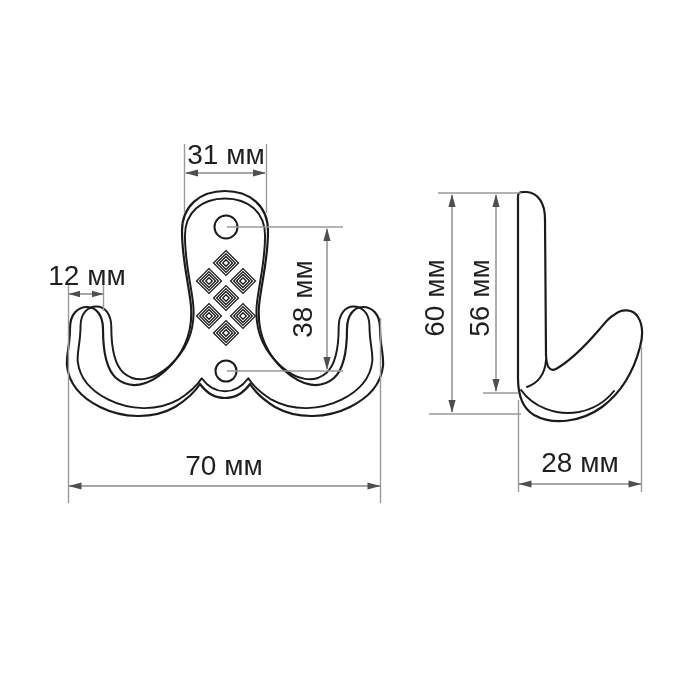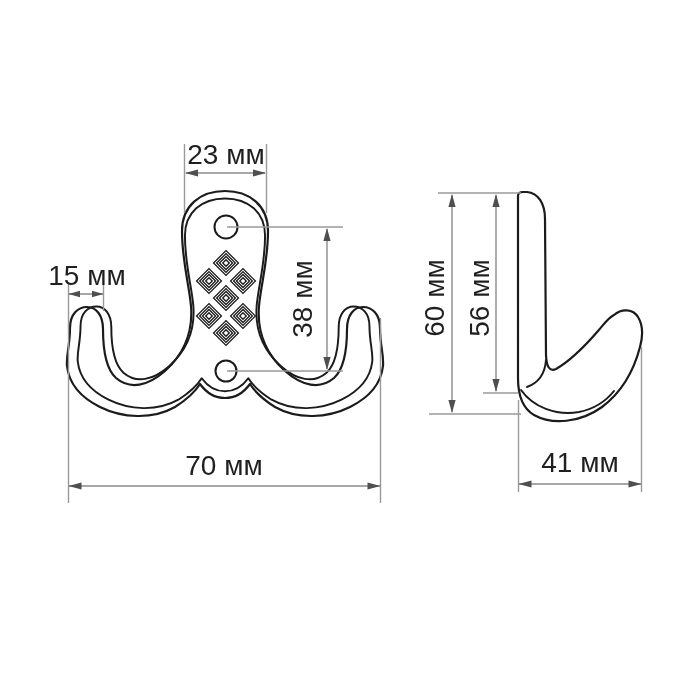--- a/index.html
+++ b/index.html
@@ -180,26 +180,26 @@
       <g>
         <line class="extline" x1="518.5" y1="400" x2="518.5" y2="492"></line>
         <line class="extline" x1="641.5" y1="347" x2="641.5" y2="492"></line>
         <line class="dimline" x1="519" y1="484" x2="641" y2="484"></line>
         <polygon class="arrow" points="518.5,484 531.5,480.4 531.5,487.6"></polygon>
         <polygon class="arrow" points="641.5,484 628.5,480.4 628.5,487.6"></polygon>
       </g>
     </g>
   </svg>
 
-  <div class="dim-label" style="left:226px;top:155px;">23 мм</div>
-
-  <div class="dim-label" style="left:87px;top:276px;">15 мм</div>
+  <div class="dim-label" style="left:226px;top:155px;">31 мм</div>
+
+  <div class="dim-label" style="left:87px;top:276px;">12 мм</div>
 
   <div class="dim-label vert" style="left:303px;top:299px;">38 мм</div>
 
   <div class="dim-label" style="left:224px;top:466px;">70 мм</div>
 
   <div class="dim-label vert" style="left:435px;top:298px;">60 мм</div>
 
   <div class="dim-label vert" style="left:480px;top:298px;">56 мм</div>
 
-  <div class="dim-label" style="left:580px;top:463px;">41 мм</div>
+  <div class="dim-label" style="left:580px;top:463px;">28 мм</div>
 </div>
 
 </body></html>

